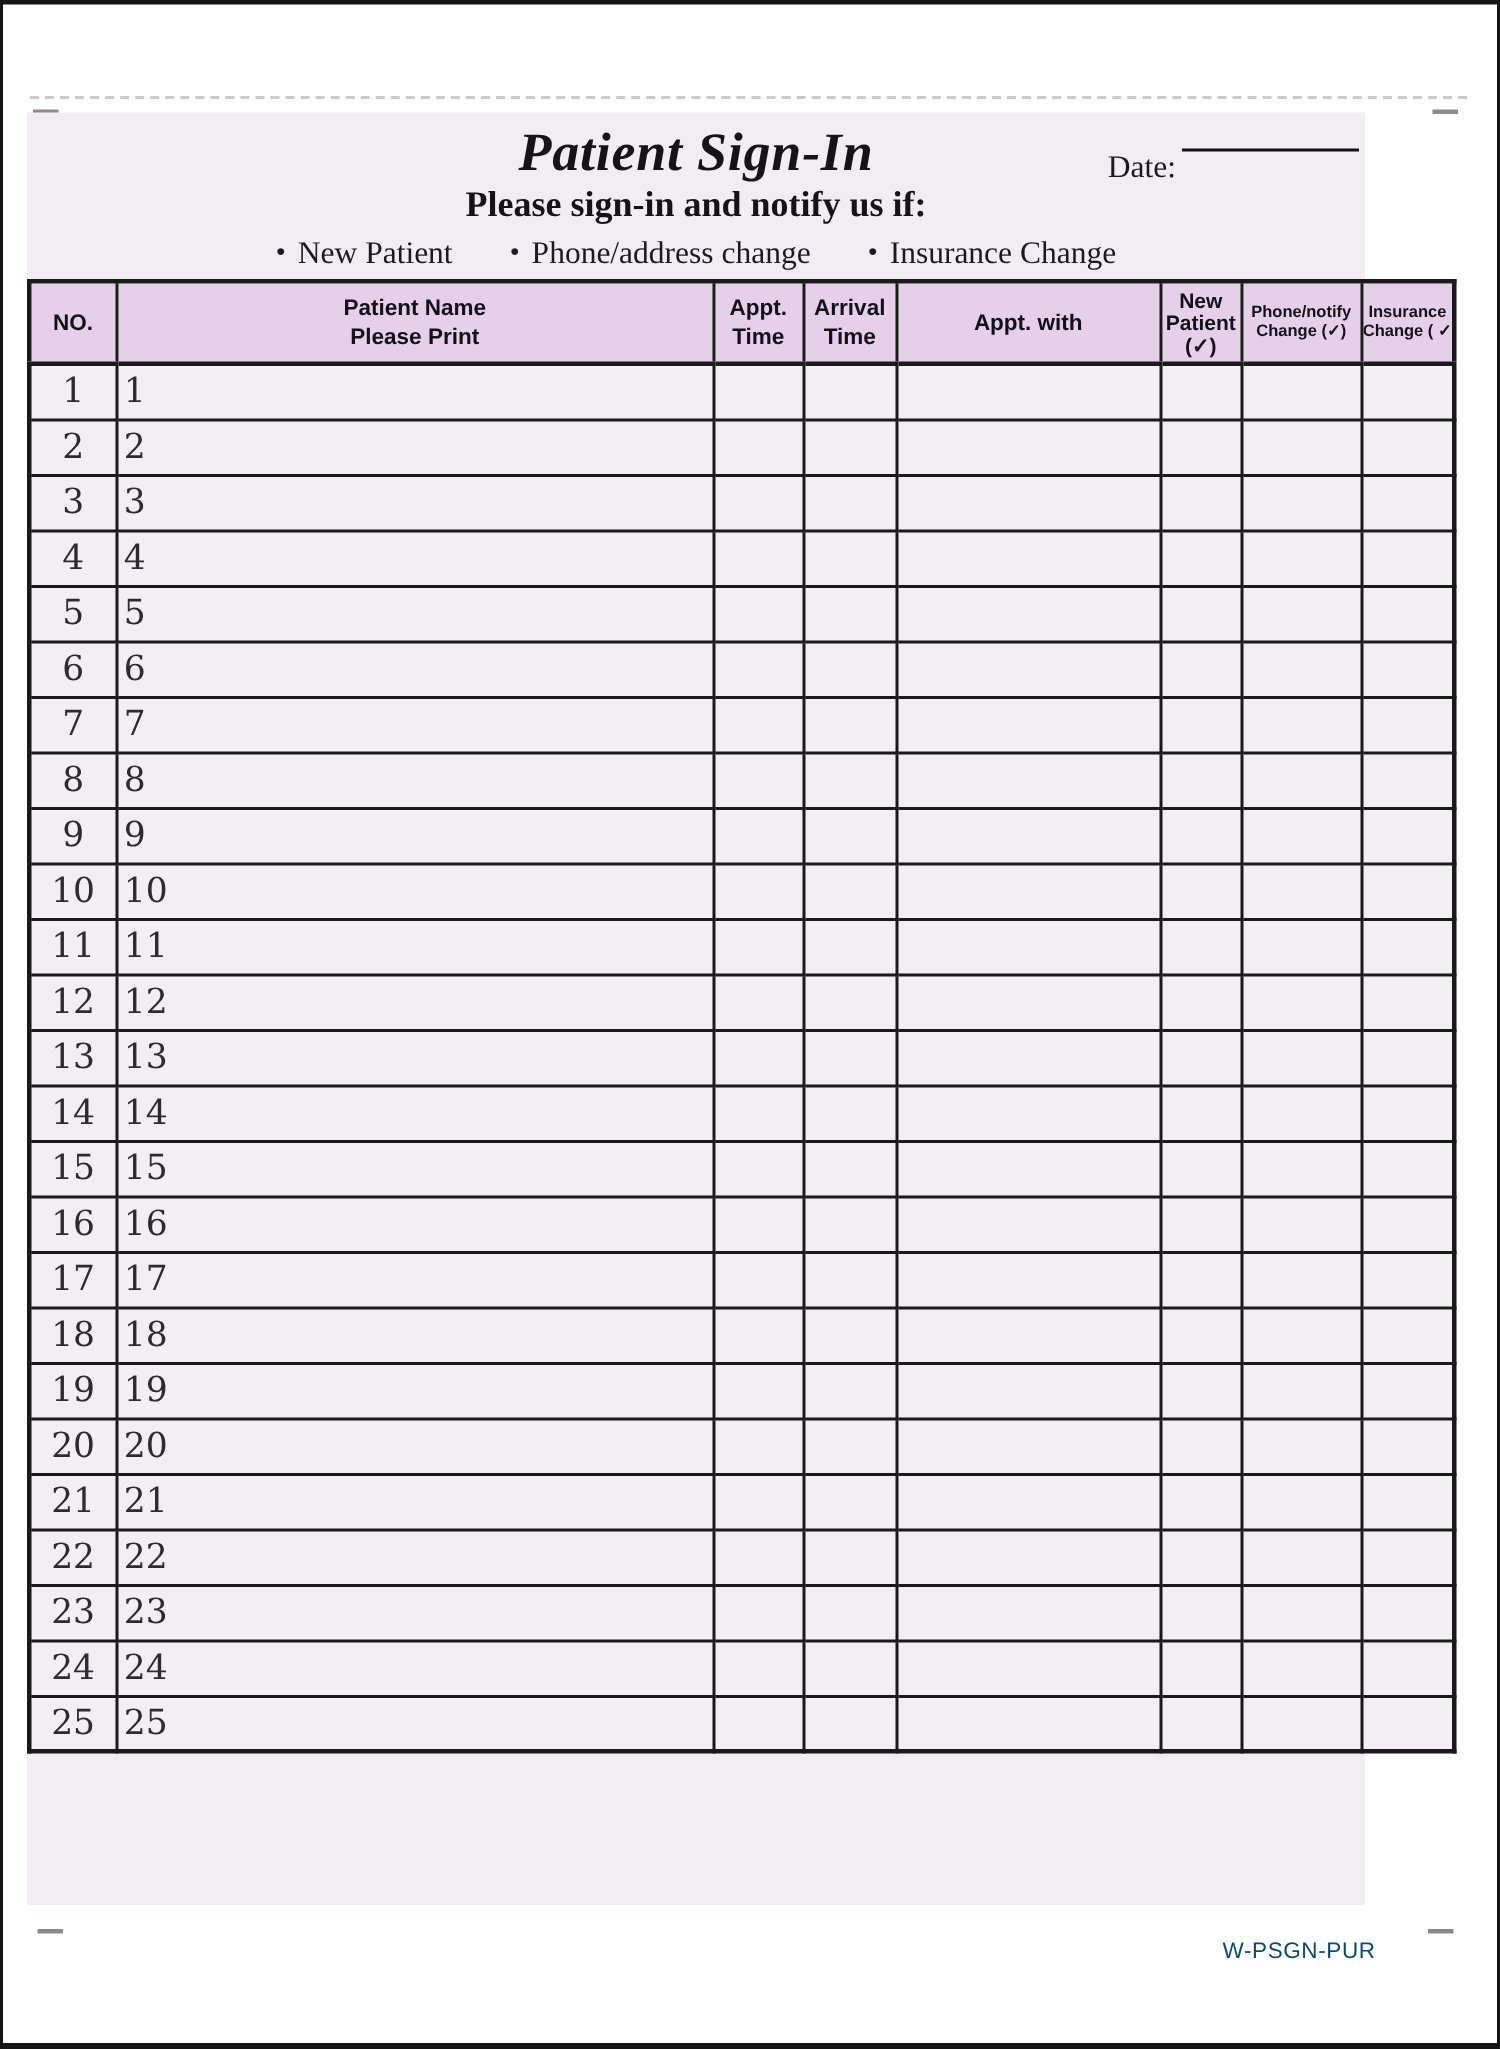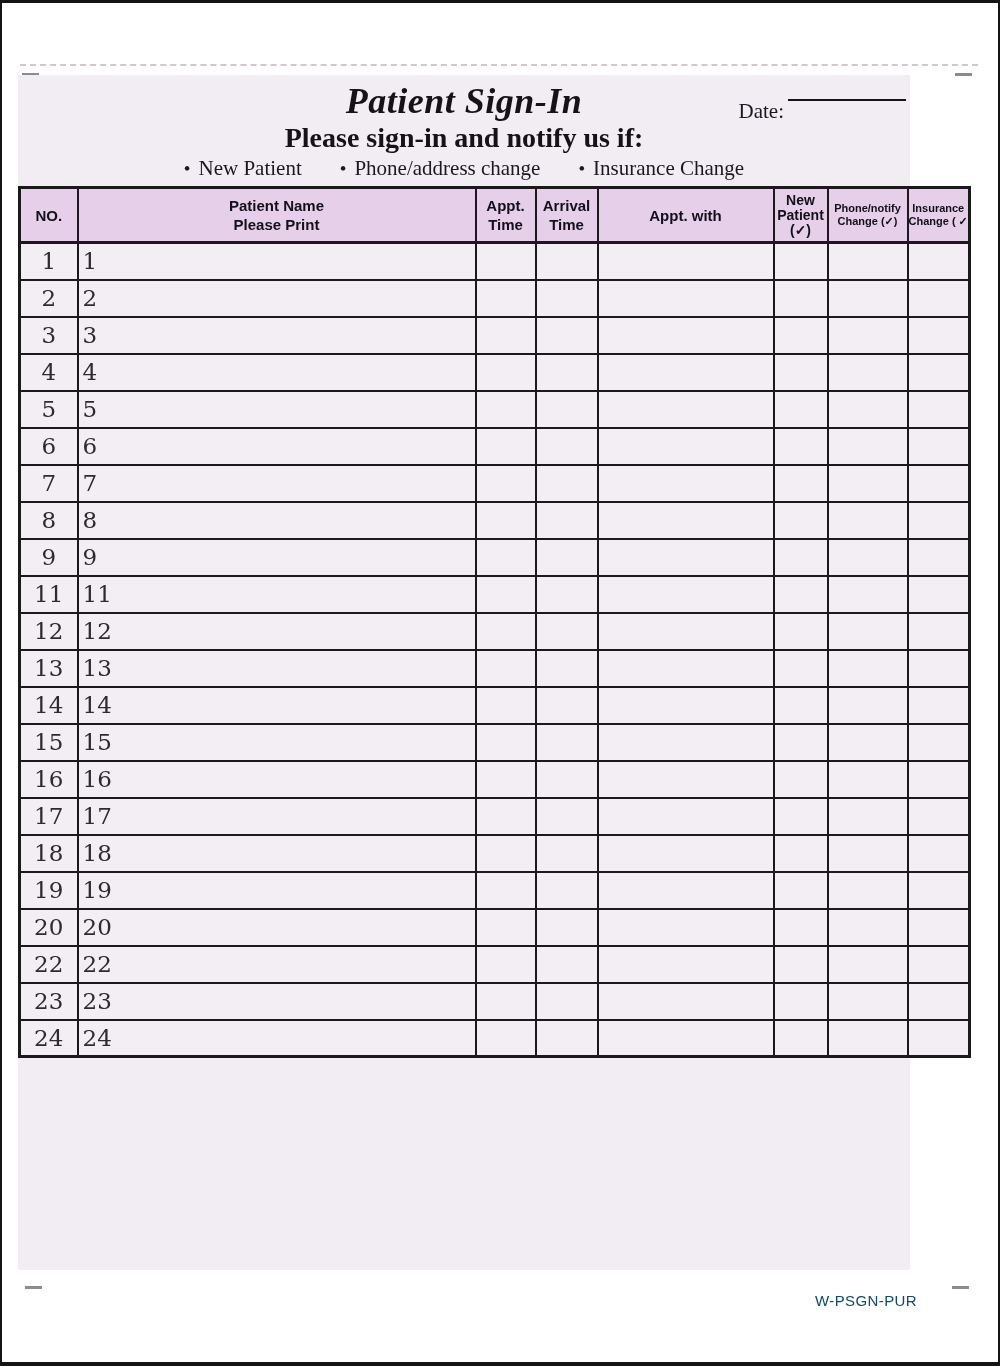--- a/index.html
+++ b/index.html
@@ -62,21 +62,21 @@
     color:#1c1820;
   }
   .date-line{
     display:inline-block;width:118px;height:2px;
     background:#15121a;margin-left:4px;margin-bottom:2px;
   }
   .form-subtitle{
     text-align:center;
     font-family:"Liberation Serif", serif;
     font-weight:bold;
-    font-size:28px;
+    font-size:24px;
     line-height:31px;
     margin-top:1px;
     color:#161218;
   }
   .bullet-row{
     display:flex;justify-content:center;gap:38px;
     font-family:"Liberation Serif", serif;
     font-size:21px;line-height:23px;margin-top:4px;
     color:#1c1820;
   }
@@ -291,20 +291,30 @@
           <td class="no-cell rownum">9</td>
           <td class="name-cell"><span class="rownum">9</span></td>
           <td></td>
           <td></td>
           <td></td>
           <td></td>
           <td></td>
           <td></td>
         </tr>
         <tr>
+          <td class="no-cell rownum">10</td>
+          <td class="name-cell"><span class="rownum">10</span></td>
+          <td></td>
+          <td></td>
+          <td></td>
+          <td></td>
+          <td></td>
+          <td></td>
+        </tr>
+        <tr>
           <td class="no-cell rownum">11</td>
           <td class="name-cell"><span class="rownum">11</span></td>
           <td></td>
           <td></td>
           <td></td>
           <td></td>
           <td></td>
           <td></td>
         </tr>
         <tr>
@@ -391,20 +401,30 @@
           <td class="no-cell rownum">20</td>
           <td class="name-cell"><span class="rownum">20</span></td>
           <td></td>
           <td></td>
           <td></td>
           <td></td>
           <td></td>
           <td></td>
         </tr>
         <tr>
+          <td class="no-cell rownum">21</td>
+          <td class="name-cell"><span class="rownum">21</span></td>
+          <td></td>
+          <td></td>
+          <td></td>
+          <td></td>
+          <td></td>
+          <td></td>
+        </tr>
+        <tr>
           <td class="no-cell rownum">22</td>
           <td class="name-cell"><span class="rownum">22</span></td>
           <td></td>
           <td></td>
           <td></td>
           <td></td>
           <td></td>
           <td></td>
         </tr>
         <tr>
@@ -420,18 +440,28 @@
         <tr>
           <td class="no-cell rownum">24</td>
           <td class="name-cell"><span class="rownum">24</span></td>
           <td></td>
           <td></td>
           <td></td>
           <td></td>
           <td></td>
           <td></td>
         </tr>
+        <tr>
+          <td class="no-cell rownum">25</td>
+          <td class="name-cell"><span class="rownum">25</span></td>
+          <td></td>
+          <td></td>
+          <td></td>
+          <td></td>
+          <td></td>
+          <td></td>
+        </tr>
       </tbody>
   </table>
 
 </div>
 
 <div class="footer-code">W-PSGN-PUR</div>
 
 </body></html>

